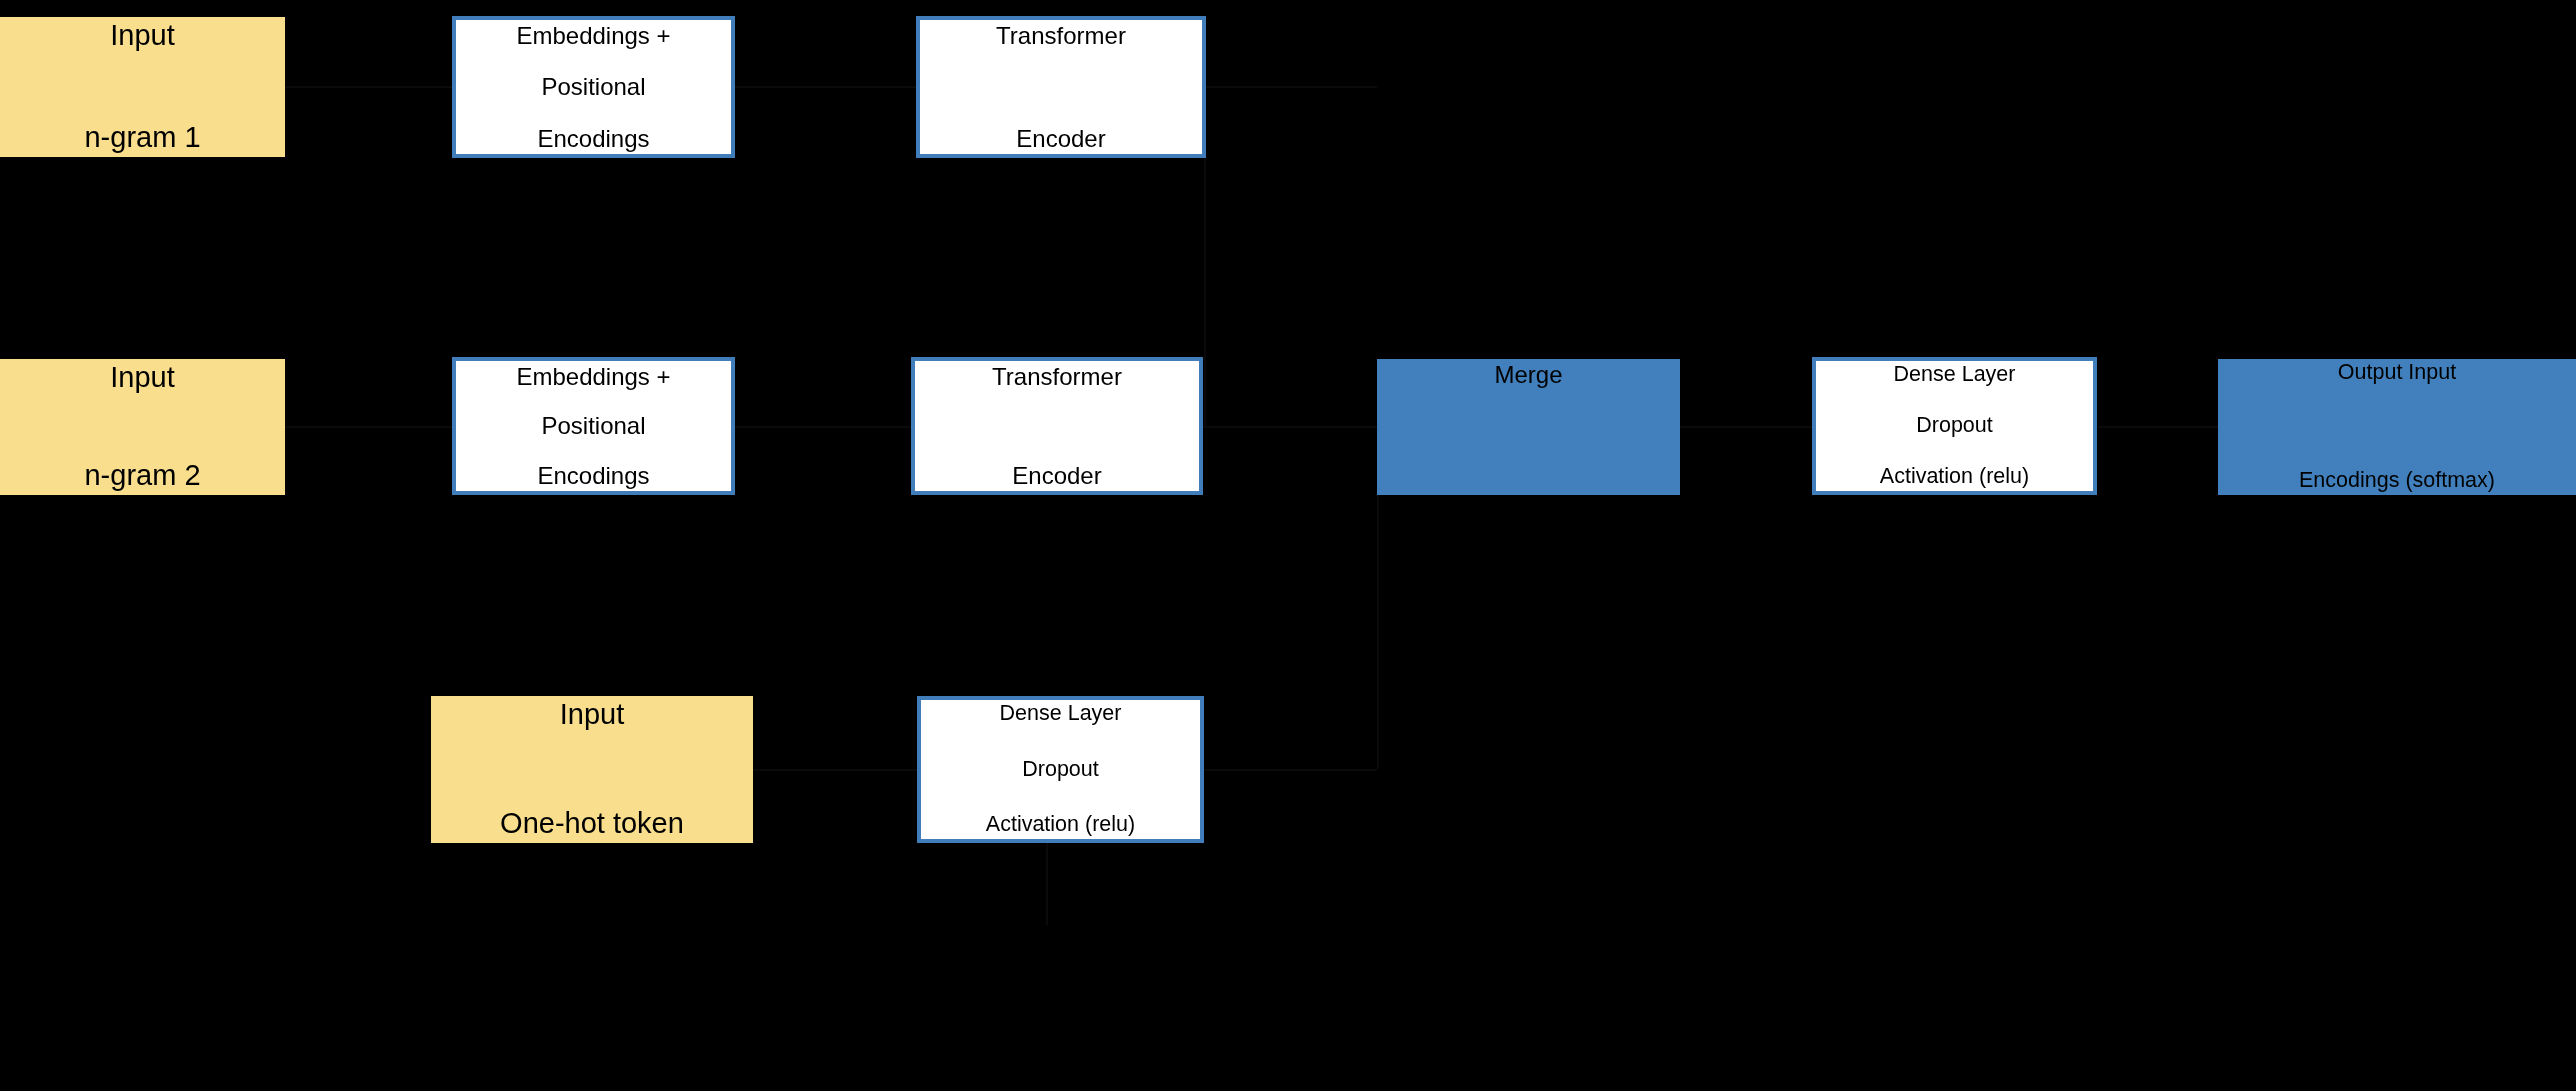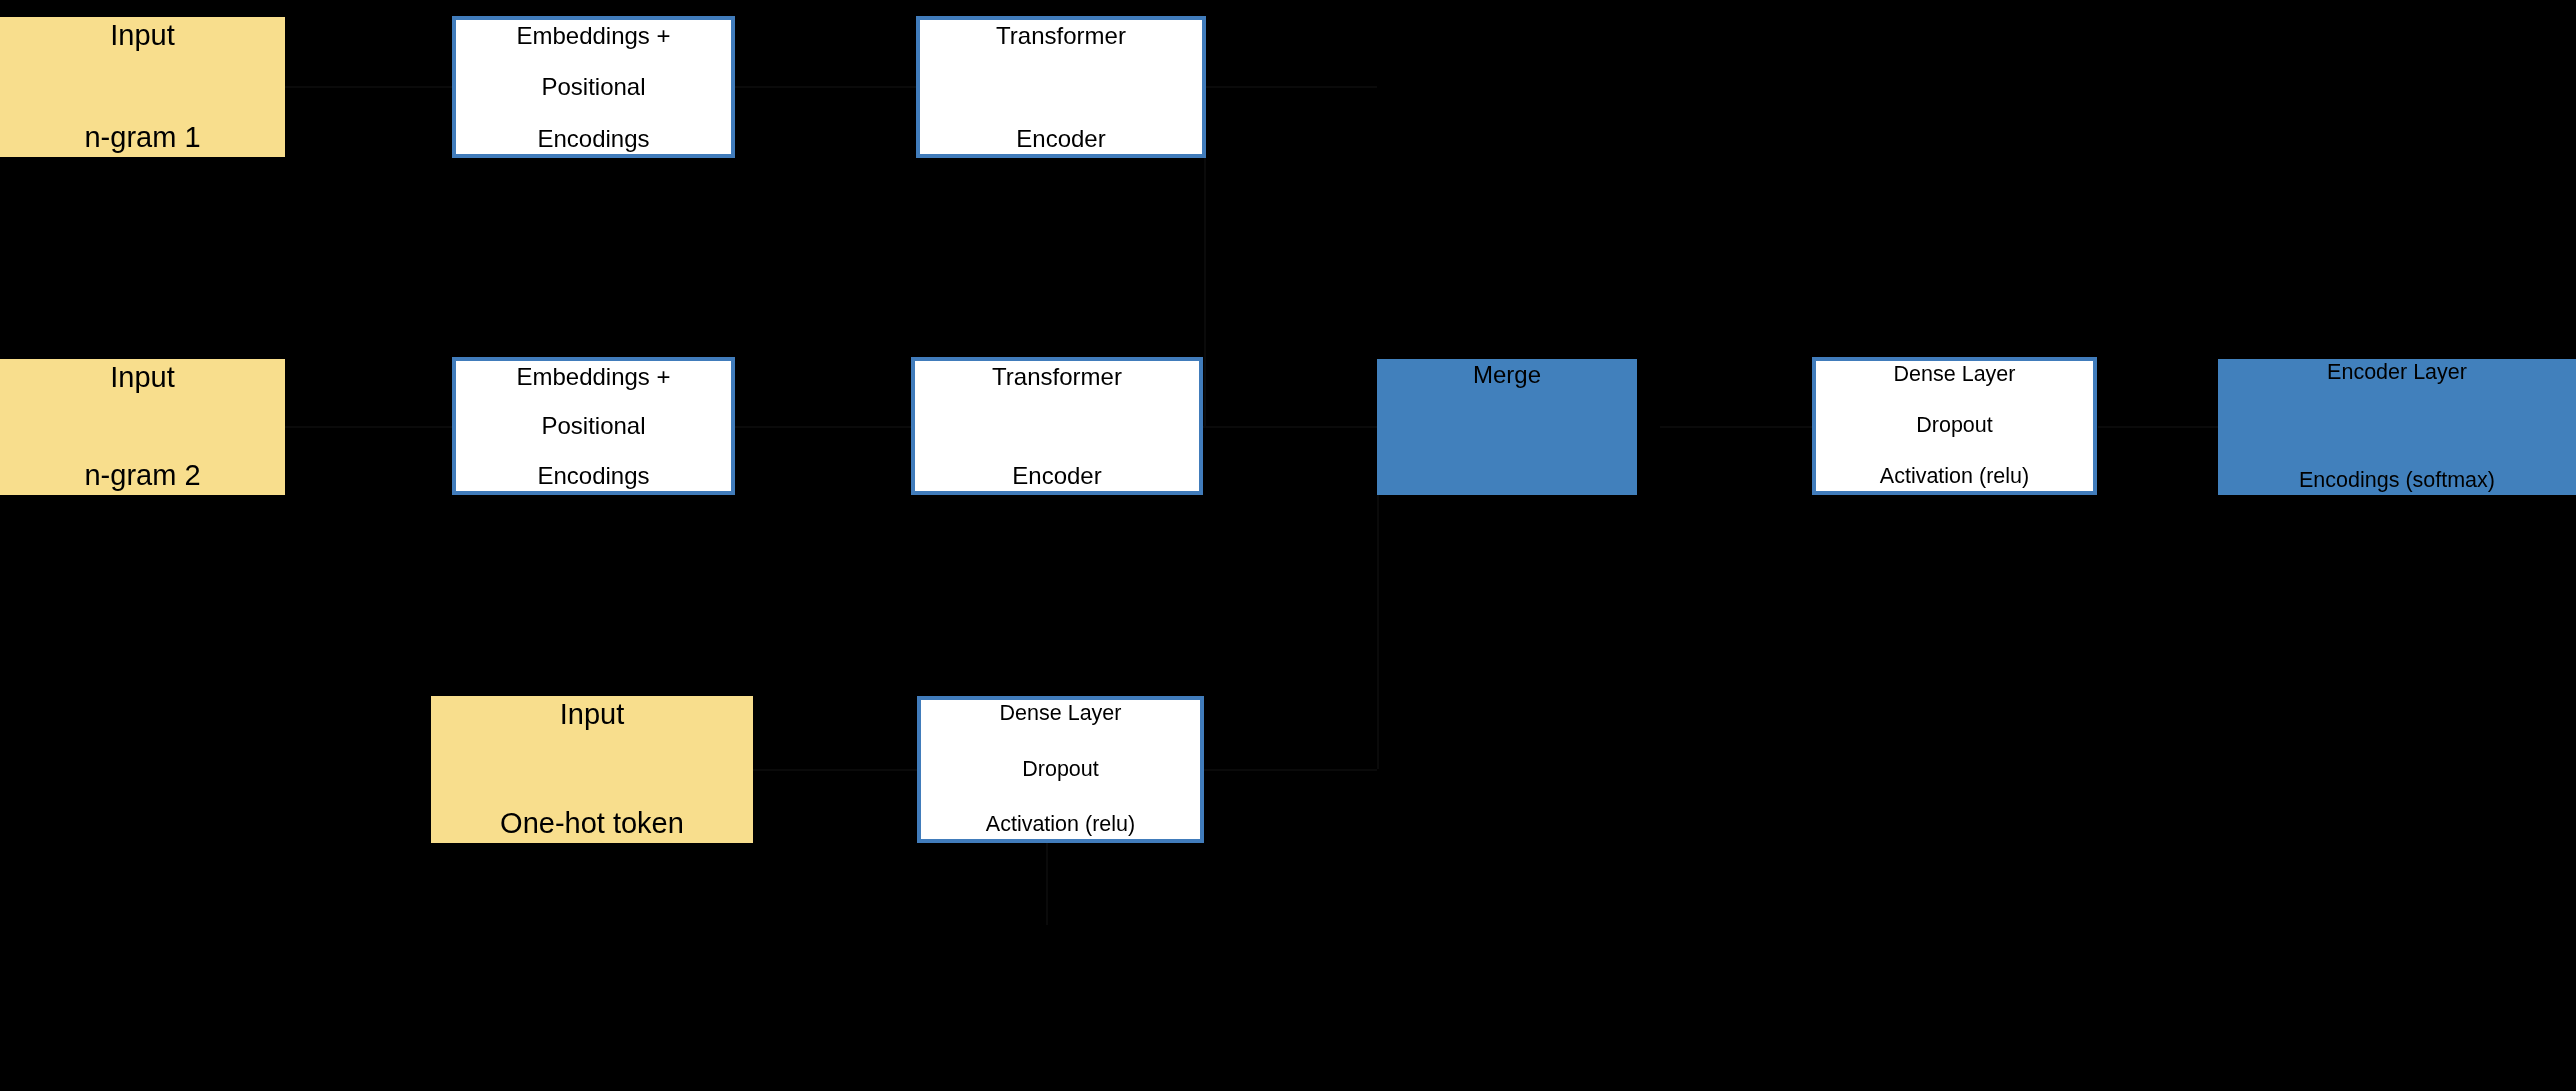--- a/index.html
+++ b/index.html
@@ -108,32 +108,32 @@
     <span class="line">Embeddings +</span>
     <span class="line">Positional</span>
     <span class="line">Encodings</span>
   </div>
 
   <div class="node fill-white t-lg" style="left:911px; top:357px; width:292px; height:138px;">
     <span class="line">Transformer</span>
     <span class="line">Encoder</span>
   </div>
 
-  <div class="node fill-blue t-lg" style="left:1377px; top:359px; width:260px; height:136px;">
+  <div class="node fill-blue t-lg" style="left:1377px; top:359px; width:303px; height:136px;">
     <span class="line">Merge</span>
   </div>
 
   <div class="node fill-white t-sm" style="left:1812px; top:357px; width:285px; height:138px;">
     <span class="line">Dense Layer</span>
     <span class="line">Dropout</span>
     <span class="line">Activation (relu)</span>
   </div>
 
   <div class="node fill-blue t-sm" style="left:2218px; top:359px; width:358px; height:136px;">
-    <span class="line">Encoder Layer</span>
+    <span class="line">Output Input</span>
     <span class="line">Encodings (softmax)</span>
   </div>
 
   <div class="node fill-amber t-xl" style="left:431px; top:696px; width:322px; height:147px;">
     <span class="line">Input</span>
     <span class="line">One-hot token</span>
   </div>
 
   <div class="node fill-white t-sm" style="left:917px; top:696px; width:287px; height:147px;">
     <span class="line">Dense Layer</span>

